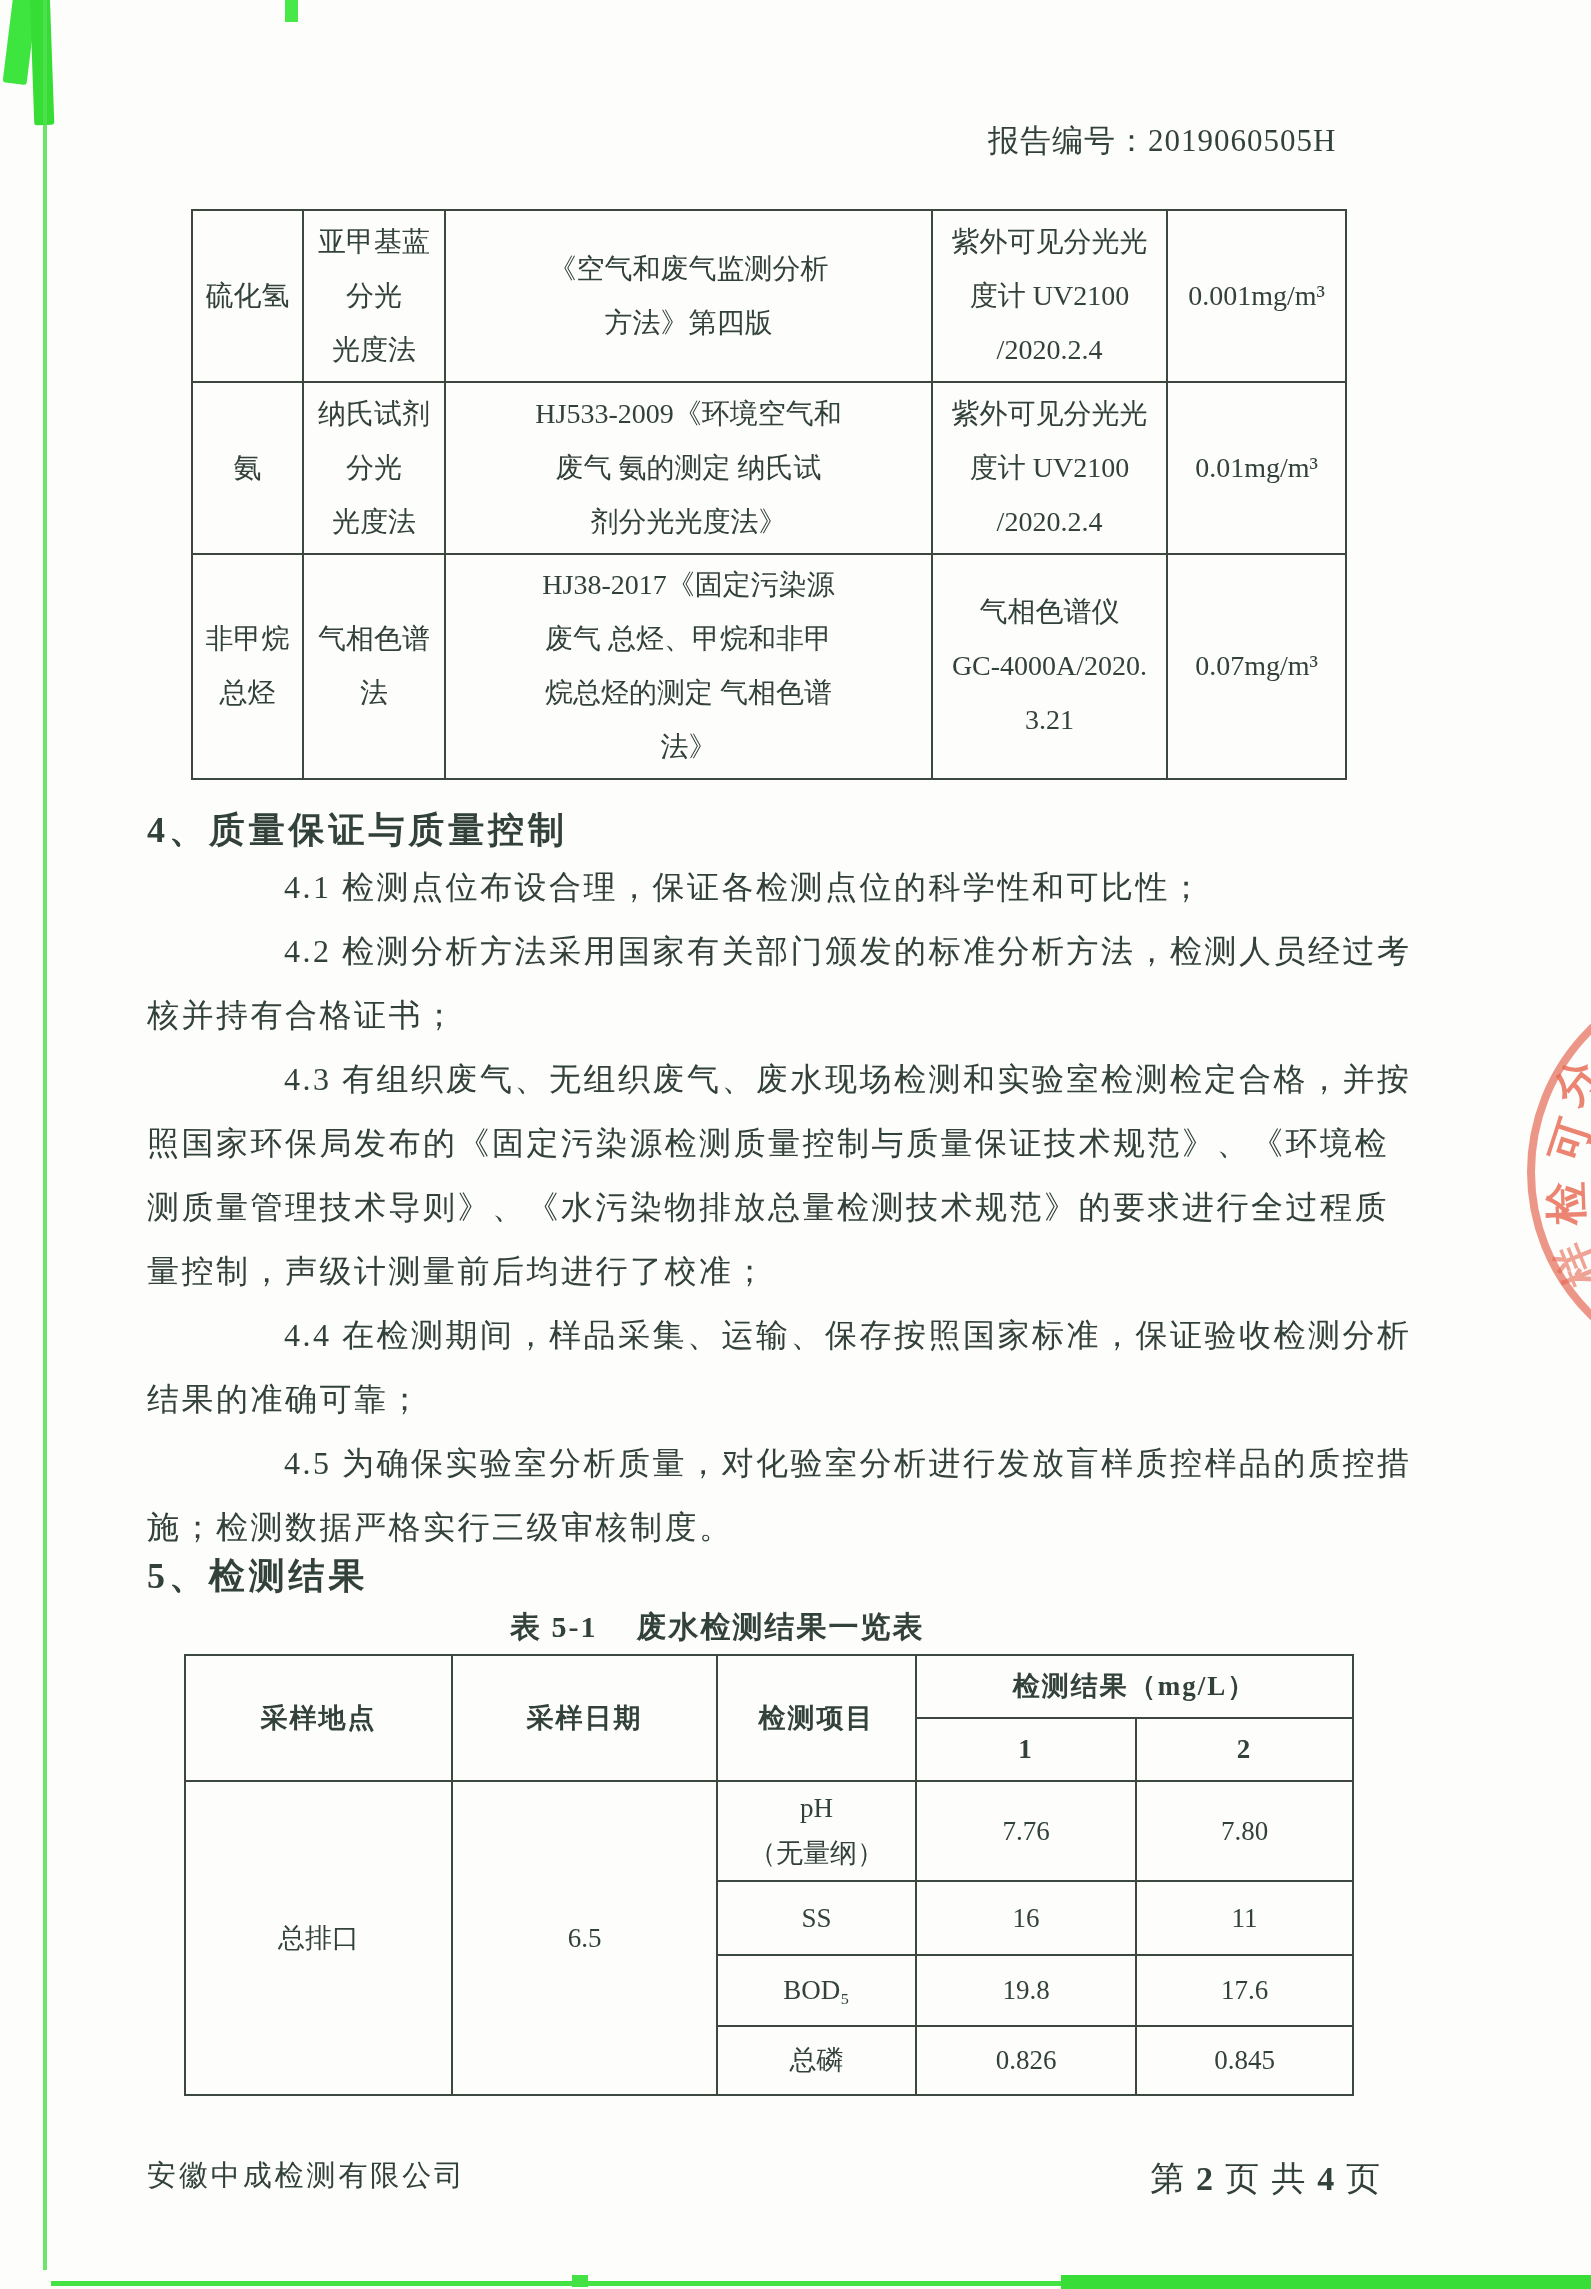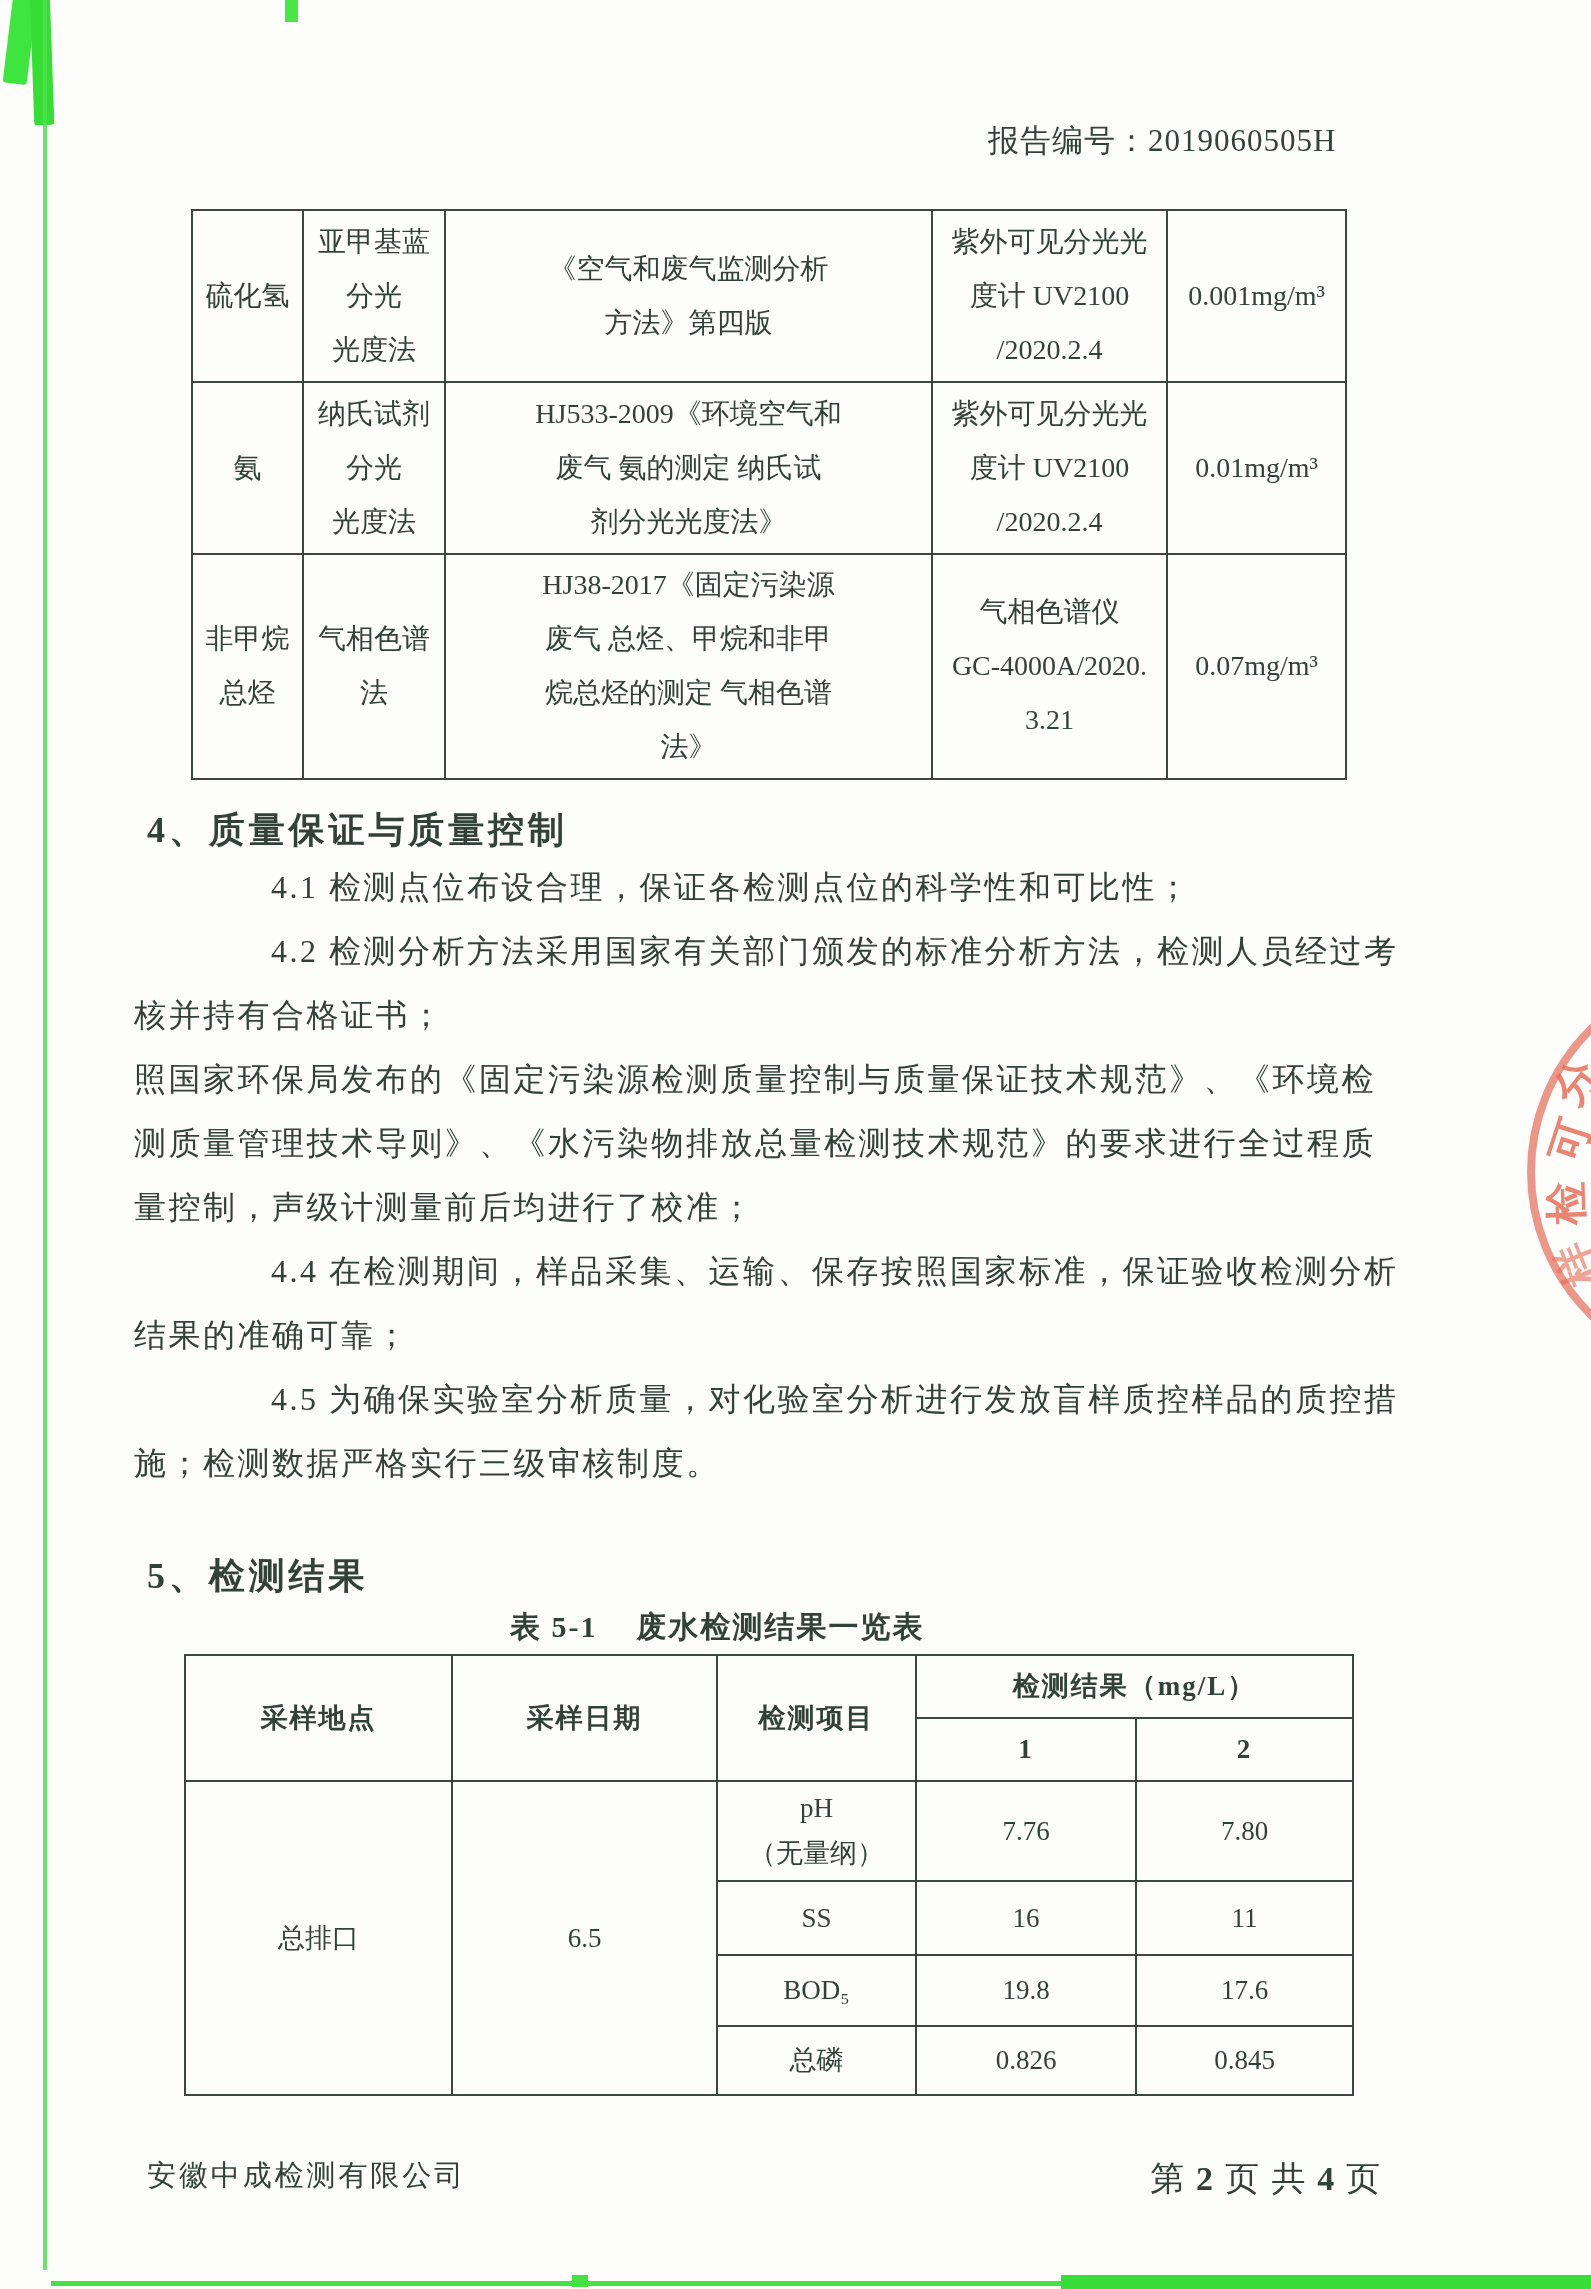--- a/index.html
+++ b/index.html
@@ -44,21 +44,21 @@
   .mtable td{font-size:28px;line-height:54px;white-space:pre-line;}
   .mtable .limit{white-space:nowrap;}
   .rtable{position:absolute;left:184px;top:1654px;width:1166px;}
   .rtable td{font-size:27px;line-height:45px;}
   .rtable .hd{font-weight:bold;letter-spacing:2px;}
   .rtable .item{white-space:pre-line;}
   
   .sec-heading{position:absolute;left:147px;font-size:36px;font-weight:bold;letter-spacing:3.9px;}
   .h4{top:806px;}
   .h5{top:1552px;}
-  .bodytext{position:absolute;left:134px;top:855px;width:1255px;font-size:32px;}
+  .bodytext{position:absolute;left:147px;top:855px;width:1255px;font-size:32px;}
   .bl{height:64px;line-height:64px;letter-spacing:2.5px;white-space:nowrap;}
   .bl.first{text-indent:137px;}
   .caption{position:absolute;left:510px;top:1607px;font-size:30px;font-weight:bold;letter-spacing:2px;}
   .caption .cap-label{margin-right:39px;}
   
   .footer-company{position:absolute;left:147px;top:2156px;font-size:29px;letter-spacing:2.9px;}
   .footer-page{position:absolute;right:210px;top:2156px;font-size:34px;letter-spacing:2px;}
   .footer-page .num{font-weight:bold;padding:0 9.8px;}
 </style>
 </head>
@@ -128,20 +128,21 @@
     </tr>
   </tbody>
     </table>
 
   <div class="sec-heading h4">4、质量保证与质量控制</div>
 
   <div class="bodytext">
     <div class="bl first">4.1 检测点位布设合理，保证各检测点位的科学性和可比性；</div>
     <div class="bl first">4.2 检测分析方法采用国家有关部门颁发的标准分析方法，检测人员经过考</div>
     <div class="bl">核并持有合格证书；</div>
+    <div class="bl first">4.3 有组织废气、无组织废气、废水现场检测和实验室检测检定合格，并按</div>
     <div class="bl">照国家环保局发布的《固定污染源检测质量控制与质量保证技术规范》、《环境检</div>
     <div class="bl">测质量管理技术导则》、《水污染物排放总量检测技术规范》的要求进行全过程质</div>
     <div class="bl">量控制，声级计测量前后均进行了校准；</div>
     <div class="bl first">4.4 在检测期间，样品采集、运输、保存按照国家标准，保证验收检测分析</div>
     <div class="bl">结果的准确可靠；</div>
     <div class="bl first">4.5 为确保实验室分析质量，对化验室分析进行发放盲样质控样品的质控措</div>
     <div class="bl">施；检测数据严格实行三级审核制度。</div>
   </div>
 
   <div class="sec-heading h5">5、检测结果</div>

